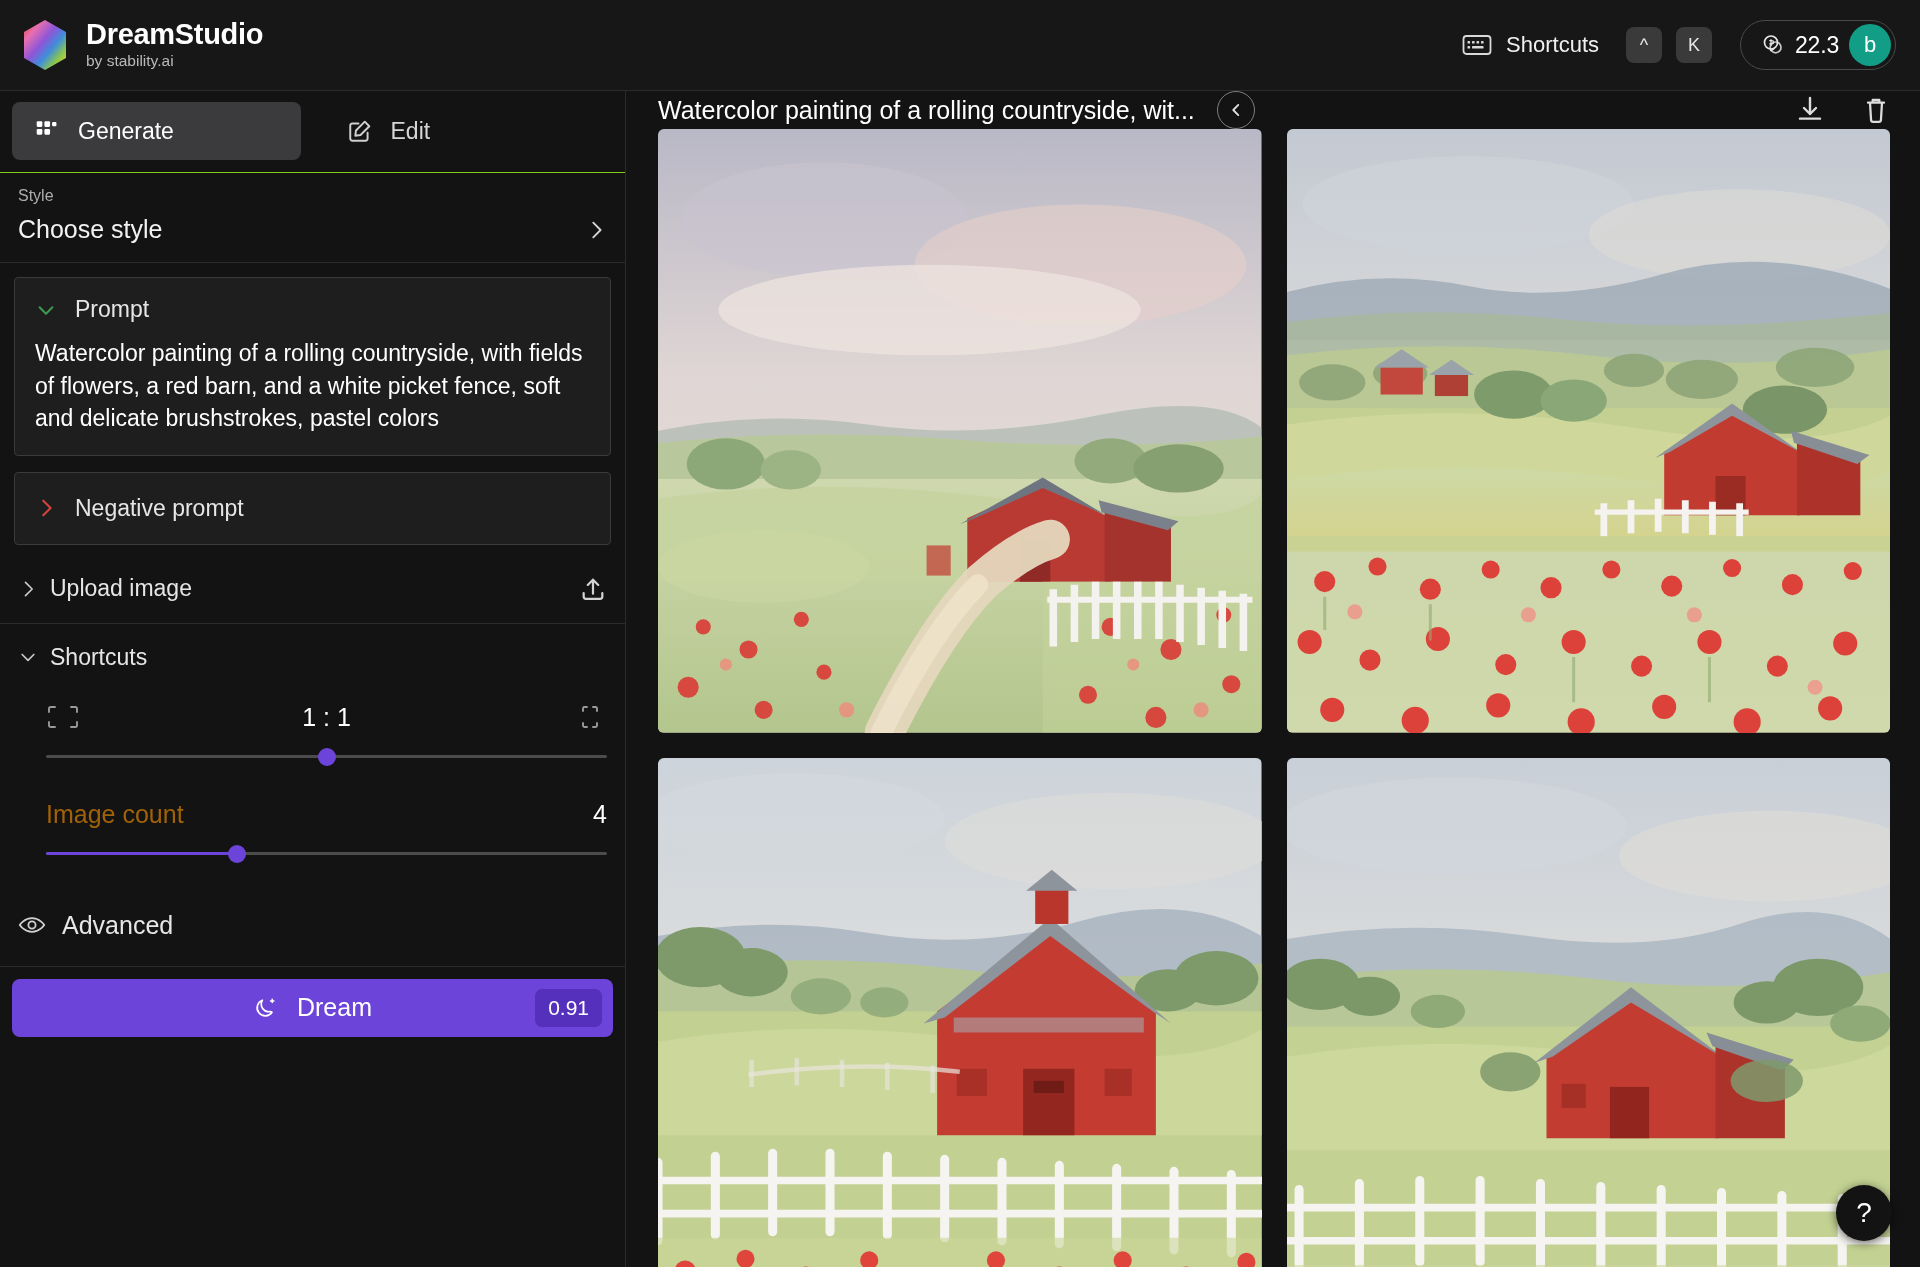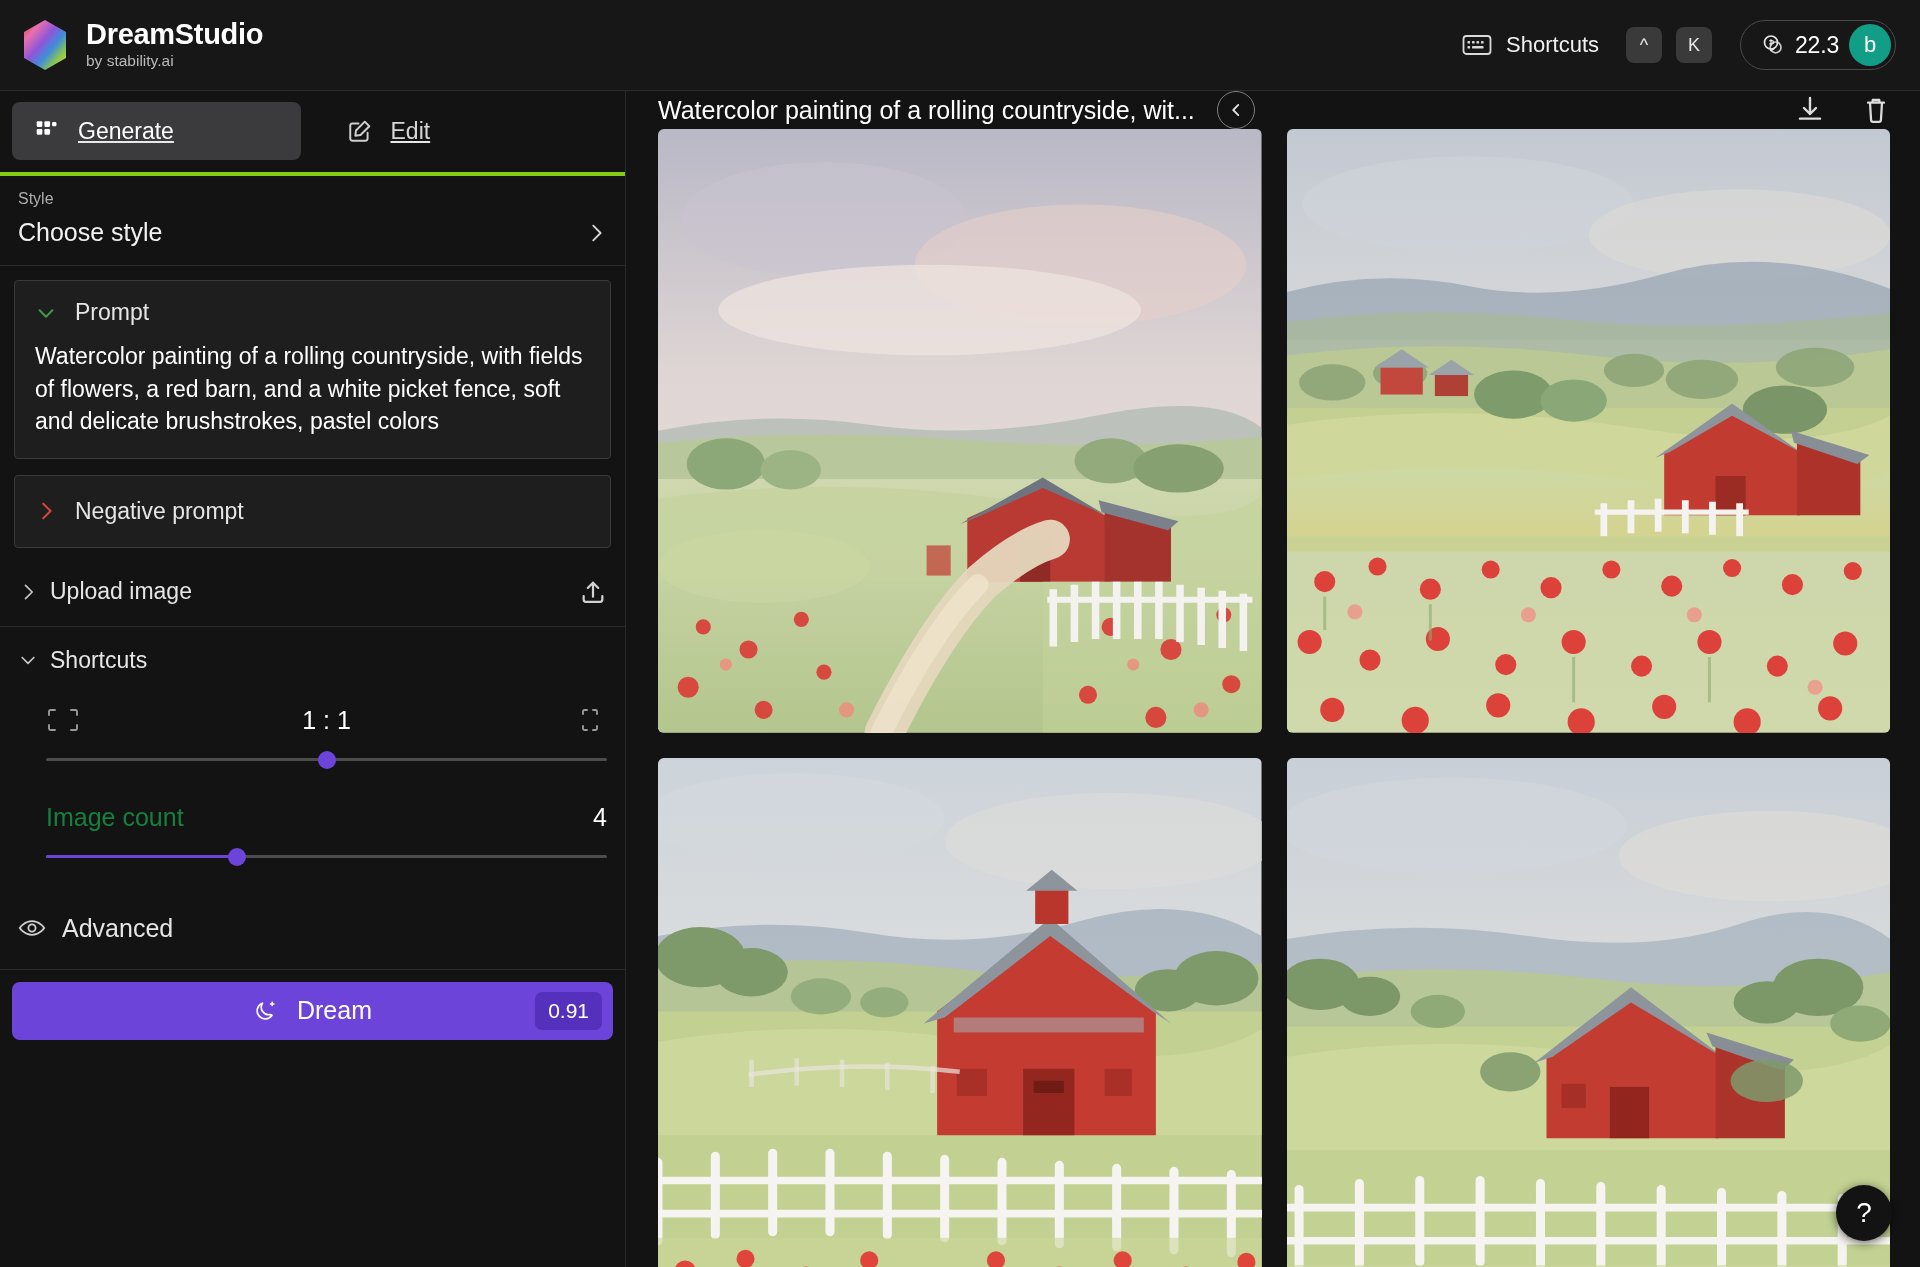--- a/index.html
+++ b/index.html
@@ -59,22 +59,21 @@
   
   .sidebar {
     width: 626px; flex: 0 0 626px;
     background: #131313;
     border-right: 1px solid #2b2b2b;
     display: flex; flex-direction: column;
     overflow: hidden;
   }
   .tabs {
     display: flex; gap: 24px; padding: 11px 12px 12px 12px;
-    border-bottom: 4px solid #84cc16;
-    text-decoration: underline;
+    border-bottom: 1px solid #84cc16;
   }
   .tab {
     flex: 1; height: 58px; border-radius: 8px;
     display: flex; align-items: center; gap: 18px;
     padding-left: 22px;
     font-size: 23px; color: #d7d7d7;
     background: transparent; cursor: pointer;
   }
   .tab.active { background: #3b3b3e; color: #fff; }
   .tab svg { display:block; }
@@ -131,21 +130,21 @@
   .slider .fill { position: absolute; left: 0; height: 3px; background: #6d44d9; border-radius: 2px; }
   .slider .thumb {
     position: absolute; width: 18px; height: 18px; border-radius: 50%;
     background: #6d44d9; transform: translateX(-50%);
   }
 
   .count-row {
     display: flex; align-items: center; justify-content: space-between;
     margin-top: 30px;
   }
-  .count-label { font-size: 25px; color: #15803d; }
+  .count-label { font-size: 25px; color: #a16207; }
   .count-value { font-size: 25px; color: #fff; }
 
   .advanced-row {
     display: flex; align-items: center; gap: 16px;
     padding: 26px 18px 26px 18px;
     font-size: 25px; color: #e6e6e6; cursor: pointer;
     border-bottom: 1px solid #2b2b2b;
     margin-top: 18px;
   }
   .eye-icon { width: 28px; height: 22px; }

